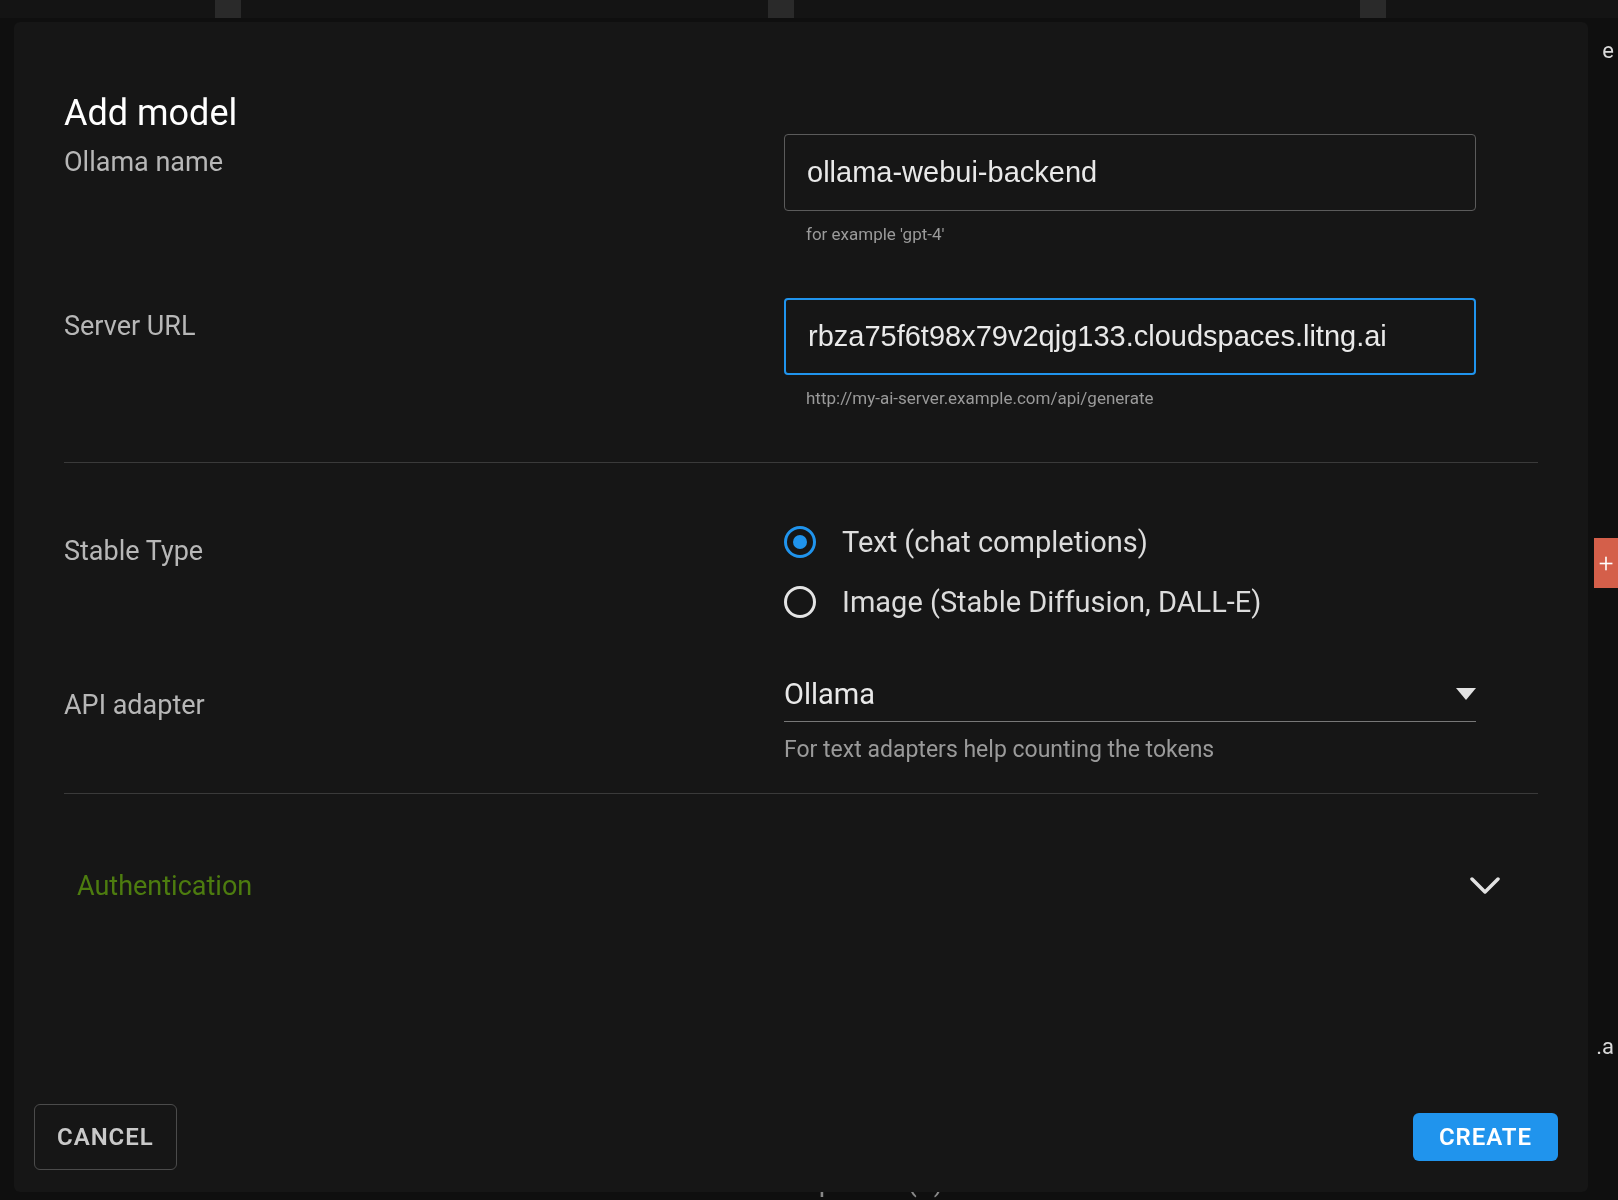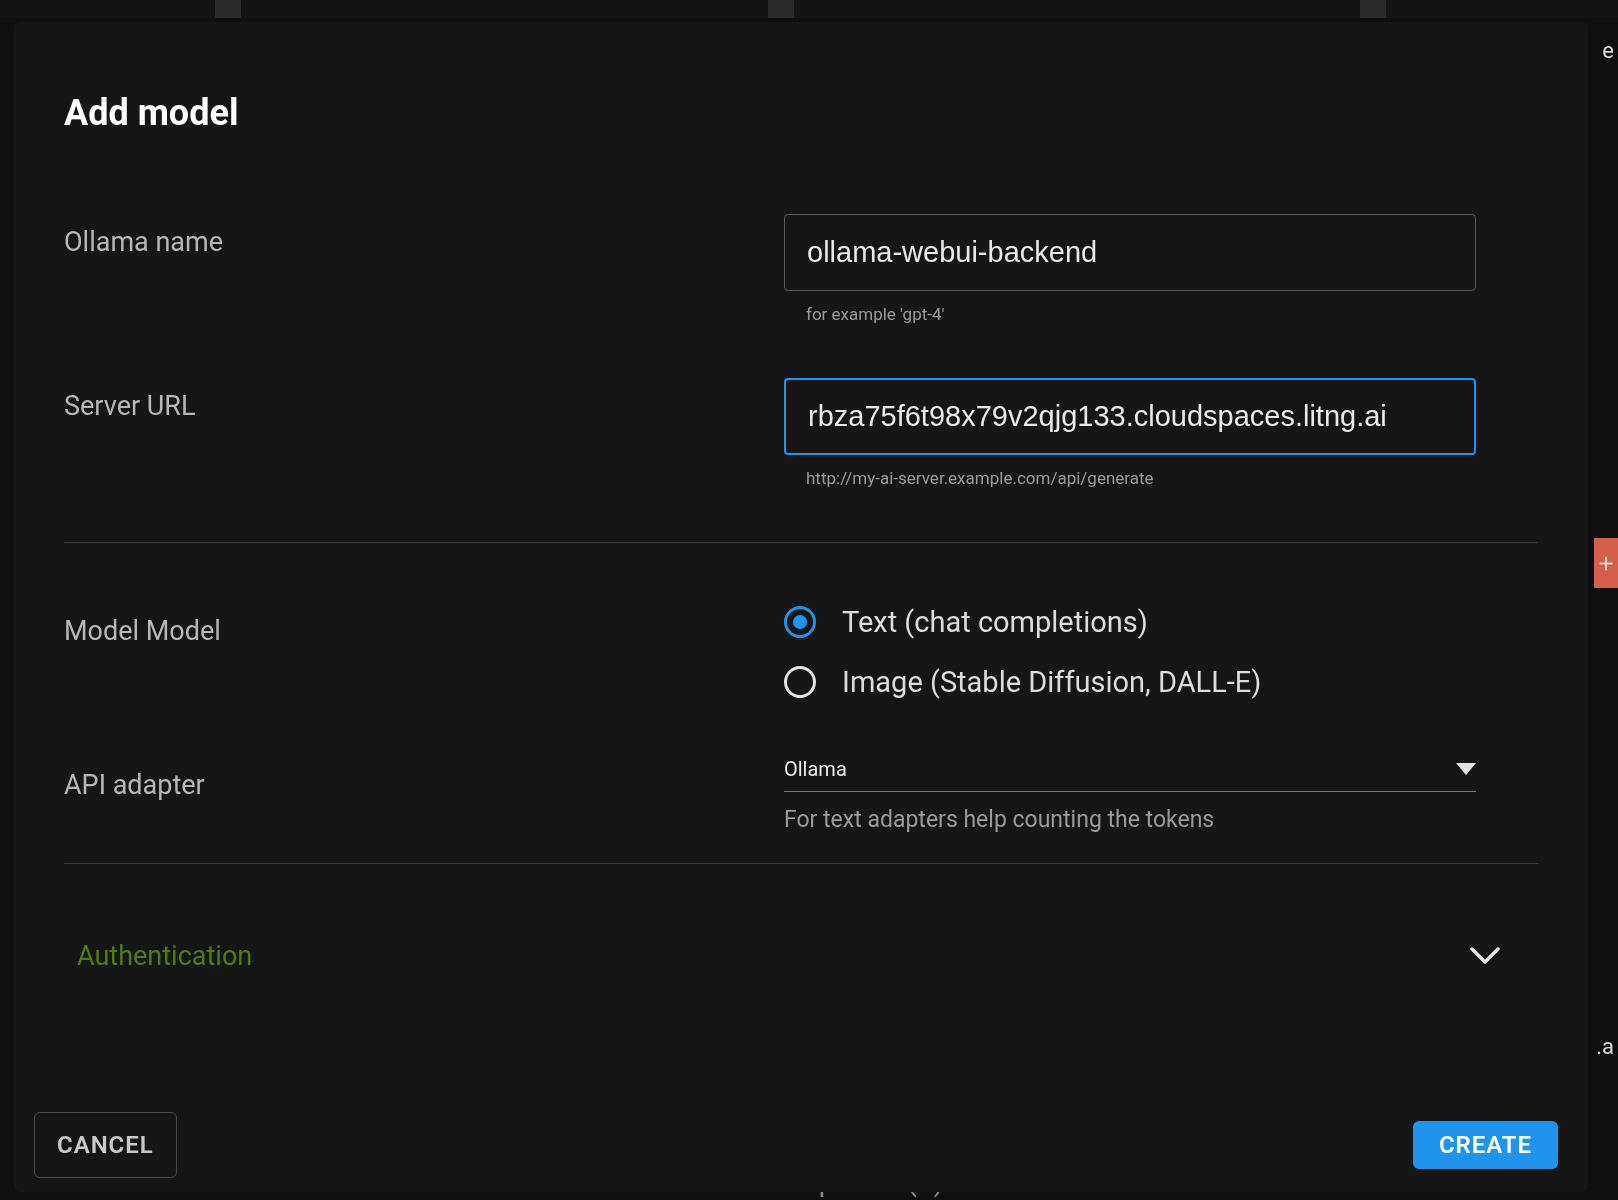--- a/index.html
+++ b/index.html
@@ -14,21 +14,21 @@
 .bg-tab.t3 { left: 1360px; }
 .bg-text { position: absolute; right: 4px; color: #d9d9d9; font-size: 22px; }
 .bg-text.r1 { top: 38px; }
 .bg-text.r2 { top: 1034px; }
 .bg-bottom { position: absolute; bottom: 2px; left: 770px; color: #888; font-size: 28px; letter-spacing: .02em; }
 .bg-fab { position: absolute; right: 0; top: 538px; width: 24px; height: 50px; background: #d45f4a; display: flex; align-items: center; justify-content: center; color: #fff; font-size: 26px; font-weight: 300; }
 
 
 .modal { position: absolute; left: 14px; top: 22px; width: 1574px; height: 1170px; background: #161616; border-radius: 6px; padding: 0; }
 .modal-inner { padding: 70px 50px 0 50px; }
-.modal-title { color: #fff; font-size: 36px; font-weight: 700; margin-bottom: 80px; }
+.modal-title { color: #fff; font-size: 36px; font-weight: 400; }
 
 .form-row { display: flex; align-items: flex-start; margin-bottom: 54px; }
 .form-label { width: 720px; color: #b7b7b7; font-size: 27px; padding-top: 12px; }
 .form-field { flex: 1; }
 
 .text-input { width: 692px; height: 77px; background: transparent; border: 1px solid #5b5b5b; border-radius: 4px; color: #e9e9e9; font-size: 29px; padding: 0 22px; outline: none; }
 .text-input.focused { border: 2px solid #2094ed; }
 .hint { color: #9a9a9a; font-size: 17px; margin-top: 13px; margin-left: 22px; }
 
 .divider { border: none; border-top: 1px solid #3a3a3a; margin: 0 0 60px 0; }
@@ -36,29 +36,29 @@
 .radio-group { display: flex; flex-direction: column; gap: 26px; padding-top: 2px; }
 .radio-item { display: flex; align-items: center; gap: 26px; cursor: pointer; }
 .radio-circle { width: 32px; height: 32px; border-radius: 50%; border: 3px solid #e4e4e4; display: flex; align-items: center; justify-content: center; flex-shrink: 0; }
 .radio-circle.selected { border-color: #2094ed; }
 .radio-dot { width: 14px; height: 14px; border-radius: 50%; background: #2094ed; }
 .radio-label { color: #dcdcdc; font-size: 29px; }
 
 .select-row { display: flex; align-items: flex-start; margin-top: 58px; margin-bottom: 30px; }
 .select-field { flex: 1; }
 .select-control { width: 692px; display: flex; align-items: center; justify-content: space-between; padding-bottom: 10px; border-bottom: 1px solid #787878; cursor: pointer; }
-.select-value { color: #e9e9e9; font-size: 20px; }
+.select-value { color: #e9e9e9; font-size: 29px; }
 .select-arrow { color: #e9e9e9; }
 .select-hint { color: #9a9a9a; font-size: 23px; margin-top: 14px; }
 
 .acc-row { display: flex; align-items: center; justify-content: space-between; margin-top: 76px; cursor: pointer; }
 .acc-label { color: #4d7c0f; font-size: 27px; margin-left: 13px; }
 .acc-chevron { color: #e2e2e2; margin-right: 38px; }
 
-.modal-footer { position: absolute; left: 20px; right: 30px; bottom: 14px; display: flex; align-items: center; justify-content: space-between; }
+.modal-footer { position: absolute; left: 20px; right: 30px; bottom: 22px; display: flex; align-items: center; justify-content: space-between; }
 .btn { border-radius: 6px; font-size: 24px; font-weight: 600; letter-spacing: .04em; cursor: pointer; font-family: inherit; }
 .btn-cancel { background: transparent; border: 1px solid #4b4b4b; color: #c9c9c9; padding: 18px 22px; }
 .btn-create { background: #2094ed; border: none; color: #fff; padding: 10px 26px; }
 
 svg { display: block; }
 </style>
 </head>
 <body>
 
 <div class="bg-tabs">
@@ -89,21 +89,21 @@
       <div class="form-label">Server URL</div>
       <div class="form-field">
         <input class="text-input focused" type="text" value="rbza75f6t98x79v2qjg133.cloudspaces.litng.ai" style="">
         <div class="hint">http://my-ai-server.example.com/api/generate</div>
       </div>
     </div>
 
     <hr class="divider">
 
     <div class="form-row" style="margin-bottom:40px;">
-      <div class="form-label">Model Model</div>
+      <div class="form-label">Stable Type</div>
       <div class="form-field">
         <div class="radio-group">
           <div class="radio-item">
             <span class="radio-circle selected">
                 <span class="radio-dot"></span>
               </span>
             <span class="radio-label">Text (chat completions)</span>
           </div>
           <div class="radio-item">
             <span class="radio-circle"></span>

